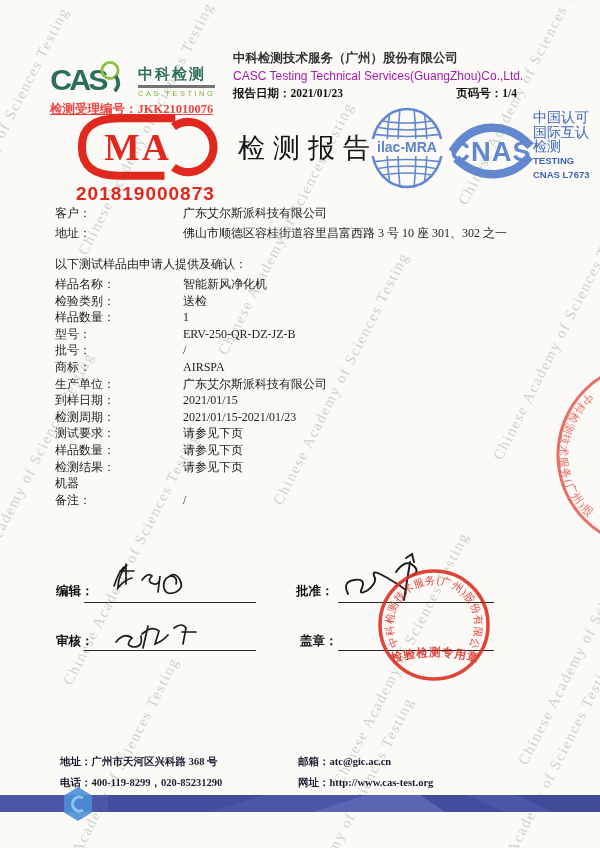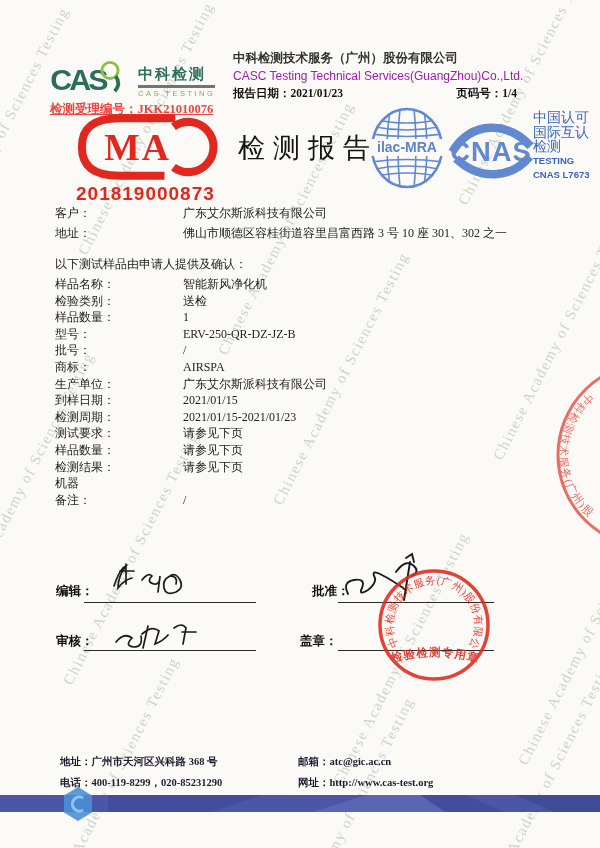--- a/index.html
+++ b/index.html
@@ -225,21 +225,21 @@
   <div class="sig-line" style="left:84px;top:602px;width:172px;"></div>
   <svg class="sig-svg" style="left:104px;top:562px;" width="110" height="40" viewBox="0 0 110 40">
     <g fill="none" stroke="#1b1b1b" stroke-width="1.7" stroke-linecap="round">
       <path d="M10,24 Q16,6 22,4 Q14,14 14,26 Q20,18 28,16"></path>
       <path d="M16,9 H30 M22,2 V22"></path>
       <path d="M38,18 q6,-8 10,-4 q-6,6 2,8 q6,1 6,-8 l-2,16"></path>
       <path d="M66,14 q-8,4 -6,12 q2,8 12,4 q8,-4 4,-12 q-4,-8 -10,-4 q8,0 6,8"></path>
     </g>
   </svg>
 
-  <div class="sig-label" style="left:312px;top:583px;">批准：</div>
+  <div class="sig-label" style="left:296px;top:583px;">批准：</div>
   <div class="sig-line" style="left:338px;top:602px;width:156px;"></div>
   <svg class="sig-svg" style="left:344px;top:552px;" width="130" height="56" viewBox="0 0 130 56">
     <g fill="none" stroke="#1b1b1b" stroke-width="1.9" stroke-linecap="round">
       <path d="M4,42 Q-2,30 10,28 Q22,26 18,36 Q14,44 24,38 Q34,30 30,24 Q28,18 36,22 Q48,28 62,38"></path>
       <path d="M66,10 L60,48"></path>
       <path d="M52,20 Q62,6 70,14 Q76,20 68,24"></path>
       <path d="M62,6 l6,-4 2,8"></path>
     </g>
   </svg>
 

